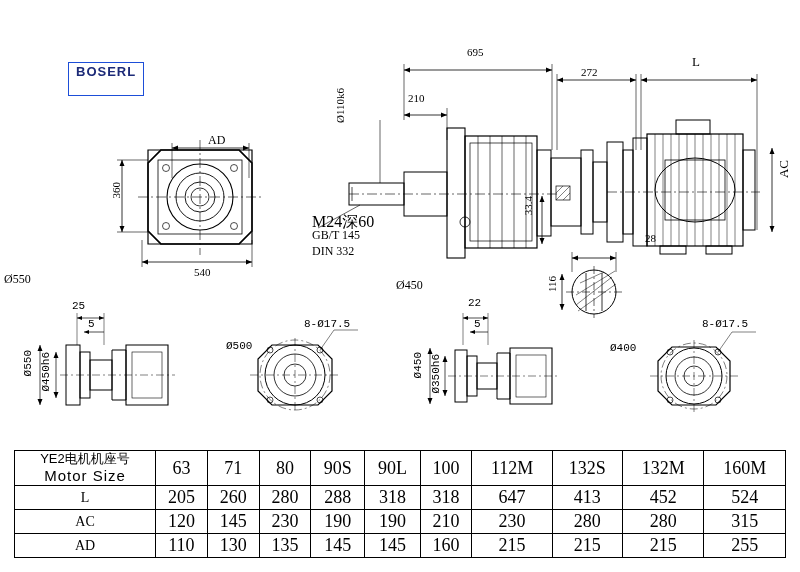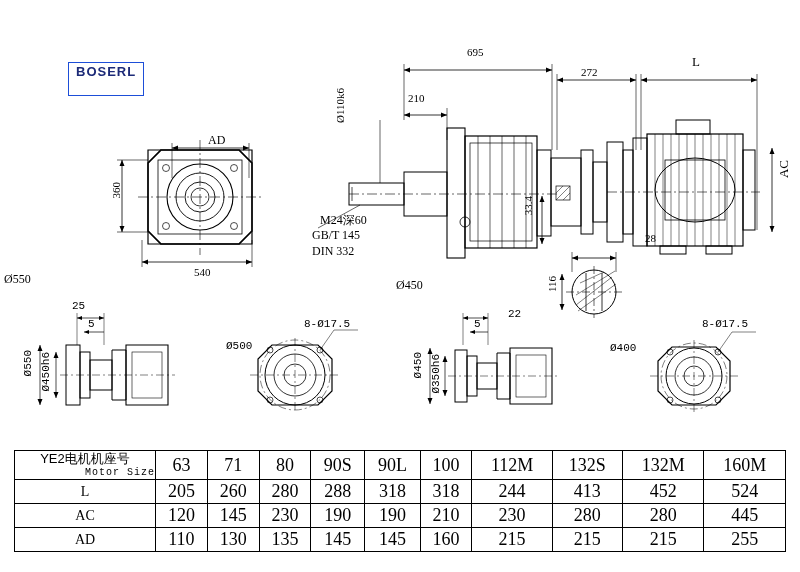--- a/index.html
+++ b/index.html
@@ -41,21 +41,21 @@
   }
   #spec-table td,#spec-table th{
     border:1px solid #000;
     text-align:center;
     font-size:18px;
     padding:1px 0;
     height:20px;
   }
   #spec-table td.rowhead{width:140px;font-size:14px;}
   #spec-table .hdr-cn{font-size:13px;font-family:"Liberation Sans","DejaVu Sans",sans-serif;line-height:1.15;}
-  #spec-table .hdr-en{font-size:10px;letter-spacing:1px;font-family:Liberation Mono, monospace;line-height:1.15;text-align:right;}
+  #spec-table .hdr-en{font-size:15px;letter-spacing:1px;font-family:Liberation Sans, sans-serif;line-height:1.15;}
 </style>
 </head>
 <body>
 
 <div class="page">
 
   <div class="logo">BOSERL</div>
 
   <svg width="800" height="450" viewBox="0 0 800 450">
     <g stroke="#000" fill="none" stroke-width="1">
@@ -279,34 +279,34 @@
   <div class="lbl" style="left:467px;top:46px;text-align:right;">695</div>
   <div class="lbl" style="left:581px;top:56px;margin-top:10px;">272</div>
   <div class="lbl" style="left:692px;top:54px;font-size:13px;">L</div>
   <div class="lbl" style="left:408px;top:92px;">210</div>
   <div class="lbl vert" style="left:334px;top:88px;">Ø110k6</div>
   <div class="lbl vert" style="left:776px;top:160px;font-size:13px;">AC</div>
   <div class="lbl vert" style="left:522px;top:196px;">33.4</div>
   <div class="lbl" style="left:645px;top:232px;">28</div>
   <div class="lbl vert" style="left:546px;top:276px;">116</div>
 
-  <div class="lbl" style="left:320px;top:212px;font-size:12px;font-family:Liberation Serif, serif;">M24深60</div>
+  <div class="lbl" style="left:312px;top:212px;font-size:16px;font-family:Liberation Serif, serif;">M24深60</div>
   <div class="lbl" style="left:312px;top:228px;font-size:12px;">GB/T 145</div>
   <div class="lbl" style="left:312px;top:244px;font-size:12px;">DIN 332</div>
 
   <div class="lbl" style="left:208px;top:133px;font-size:12px;">AD</div>
   <div class="lbl vert" style="left:110px;top:182px;">360</div>
   <div class="lbl" style="left:185px;top:266px;padding-left:9px;">540</div>
 
   <div class="lbl" style="left:4px;top:272px;font-size:12px;">Ø550</div>
   <div class="lbl" style="left:396px;top:278px;font-size:12px;">Ø450</div>
 
   <div class="lbl small" style="left:72px;top:300px;">25</div>
   <div class="lbl small" style="left:88px;top:318px;">5</div>
-  <div class="lbl small" style="left:468px;top:308px;margin-left:40px;">22</div>
+  <div class="lbl small" style="left:468px;top:297px;">22</div>
   <div class="lbl small" style="left:474px;top:318px;">5</div>
 
   <div class="lbl vert small" style="left:22px;top:350px;">Ø550</div>
   <div class="lbl vert small" style="left:40px;top:352px;">Ø450h6</div>
   <div class="lbl small" style="left:226px;top:340px;">Ø500</div>
   <div class="lbl small" style="left:304px;top:318px;">8-Ø17.5</div>
 
   <div class="lbl vert small" style="left:412px;top:352px;">Ø450</div>
   <div class="lbl vert small" style="left:430px;top:354px;">Ø350h6</div>
   <div class="lbl small" style="left:610px;top:342px;">Ø400</div>
@@ -331,37 +331,37 @@
         <td>160M</td>
       </tr>
       <tr>
         <td class="rowhead">L</td>
         <td>205</td>
         <td>260</td>
         <td>280</td>
         <td>288</td>
         <td>318</td>
         <td>318</td>
-        <td>244</td>
+        <td>647</td>
         <td>413</td>
         <td>452</td>
         <td>524</td>
       </tr>
       <tr>
         <td class="rowhead">AC</td>
         <td>120</td>
         <td>145</td>
         <td>230</td>
         <td>190</td>
         <td>190</td>
         <td>210</td>
         <td>230</td>
         <td>280</td>
         <td>280</td>
-        <td>445</td>
+        <td>315</td>
       </tr>
       <tr>
         <td class="rowhead">AD</td>
         <td>110</td>
         <td>130</td>
         <td>135</td>
         <td>145</td>
         <td>145</td>
         <td>160</td>
         <td>215</td>

